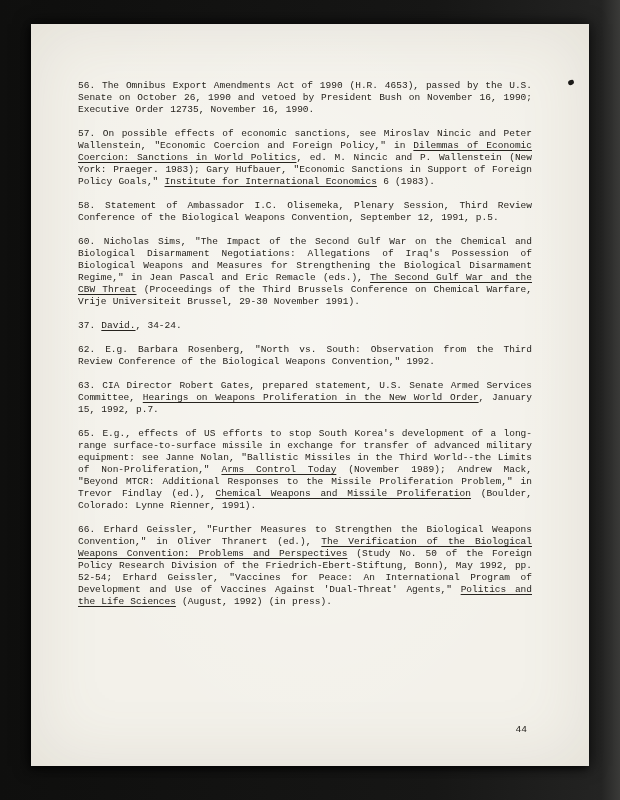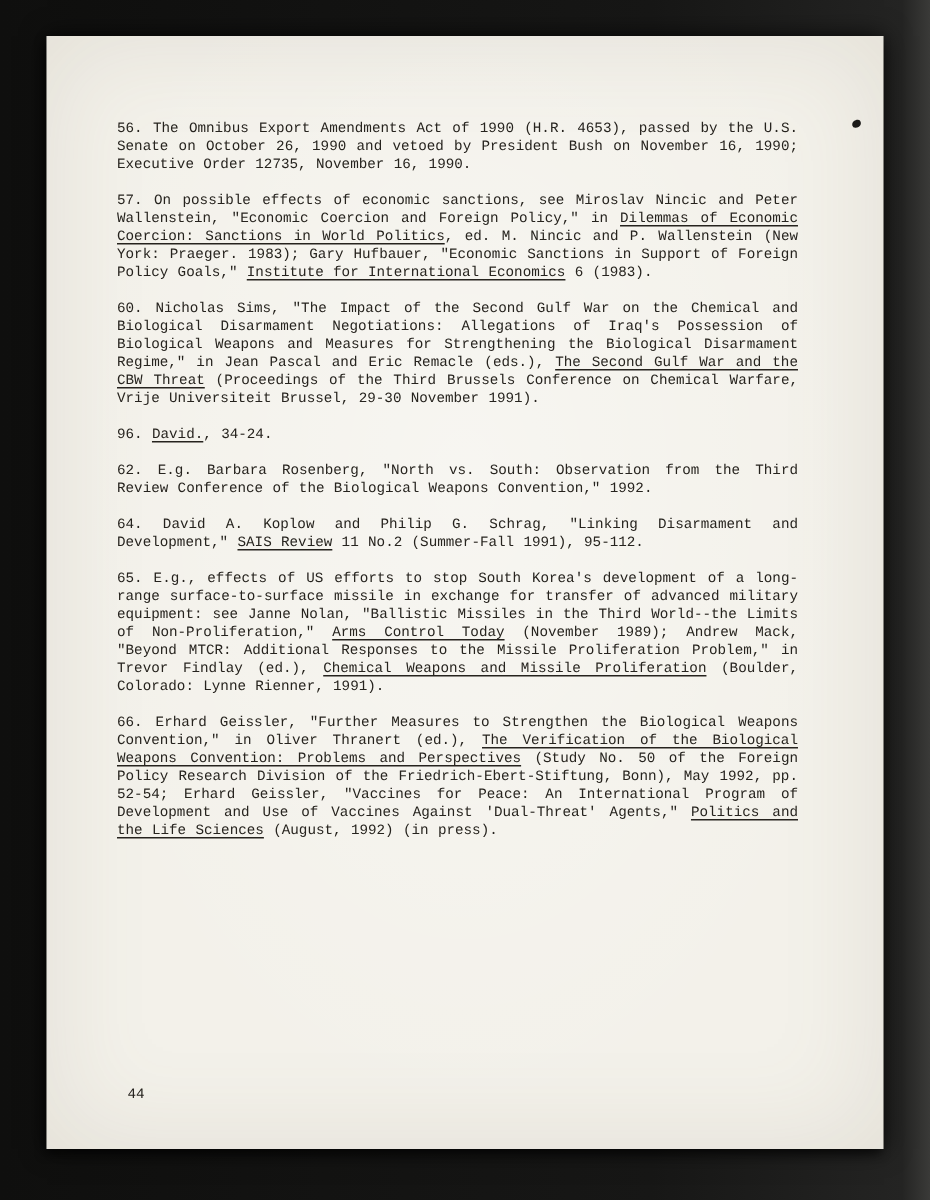--- a/index.html
+++ b/index.html
@@ -42,24 +42,24 @@
   p.note {
     margin: 0 0 12px 0;
     word-spacing: 0.5px;
   }
   .u {
     text-decoration: underline;
     text-underline-offset: 1.5px;
   }
   .page-number {
     position: absolute;
-    left: 54px;
+    left: 42px;
     top: 700px;
     width: 454px;
-    text-align: left;
+    text-align: right;
     font-size: 9.5px;
     color: #26231e;
   }
   .artifact-corner-mark {
     position: absolute;
     left: 572px;
     top: 35px;
     width: 3px;
     height: 7px;
     background: #8a8a86;
@@ -79,23 +79,24 @@
 </style>
 </head>
 <body>
 
 <div class="stage">
   <div class="artifact-corner-mark"></div>
   <div class="paper">
     <div class="text-block">
         <p class="note"><span>56.  The Omnibus Export Amendments Act of 1990 (H.R. 4653), passed by the U.S. Senate on October 26, 1990 and vetoed by President Bush on November 16, 1990; Executive Order 12735, November 16, 1990.</span></p>
         <p class="note"><span>57.  On possible effects of economic sanctions, see Miroslav Nincic and Peter Wallenstein, "Economic Coercion and Foreign Policy," in </span><span class="u">Dilemmas of Economic Coercion: Sanctions in World Politics</span><span>, ed. M. Nincic and P. Wallenstein (New York: Praeger. 1983); Gary Hufbauer, "Economic Sanctions in Support of Foreign Policy Goals," </span><span class="u">Institute for International Economics</span><span> 6 (1983).</span></p>
+        <p class="note"><span>58.  Statement of Ambassador I.C. Olisemeka, Plenary Session, Third Review Conference of the Biological Weapons Convention, September 12, 1991, p.5.</span></p>
         <p class="note"><span>60.  Nicholas Sims, "The Impact of the Second Gulf War on the Chemical and Biological Disarmament Negotiations: Allegations of Iraq's Possession of Biological Weapons and Measures for Strengthening the Biological Disarmament Regime," in Jean Pascal and Eric Remacle (eds.), </span><span class="u">The Second Gulf War and the CBW Threat</span><span> (Proceedings of the Third Brussels Conference on Chemical Warfare, Vrije Universiteit Brussel, 29-30 November 1991).</span></p>
-        <p class="note"><span>96.  </span><span class="u">David.</span><span>, 34-24.</span></p>
+        <p class="note"><span>37.  </span><span class="u">David.</span><span>, 34-24.</span></p>
         <p class="note"><span>62.  E.g. Barbara Rosenberg, "North vs. South: Observation from the Third Review Conference of the Biological Weapons Convention," 1992.</span></p>
-        <p class="note"><span>64.  David A. Koplow and Philip G. Schrag, "Linking Disarmament and Development," </span><span class="u">SAIS Review</span><span> 11 No.2 (Summer-Fall 1991), 95-112.</span></p>
+        <p class="note"><span>63.  CIA Director Robert Gates, prepared statement, U.S. Senate Armed Services Committee, </span><span class="u">Hearings on Weapons Proliferation in the New World Order</span><span>, January 15, 1992, p.7.</span></p>
         <p class="note"><span>65.  E.g., effects of US efforts to stop South Korea's development of a long-range surface-to-surface missile in exchange for transfer of advanced military equipment: see Janne Nolan, "Ballistic Missiles in the Third World--the Limits of Non-Proliferation," </span><span class="u">Arms Control Today</span><span> (November 1989); Andrew Mack, "Beyond MTCR: Additional Responses to the Missile Proliferation Problem," in Trevor Findlay (ed.), </span><span class="u">Chemical Weapons and Missile Proliferation</span><span> (Boulder, Colorado: Lynne Rienner, 1991).</span></p>
         <p class="note"><span>66.  Erhard Geissler, "Further Measures to Strengthen the Biological Weapons Convention," in Oliver Thranert (ed.), </span><span class="u">The Verification of the Biological Weapons Convention: Problems and Perspectives</span><span> (Study No. 50 of the Foreign Policy Research Division of the Friedrich-Ebert-Stiftung, Bonn), May 1992, pp. 52-54; Erhard Geissler, "Vaccines for Peace: An International Program of Development and Use of Vaccines Against 'Dual-Threat' Agents," </span><span class="u">Politics and the Life Sciences</span><span> (August, 1992) (in press).</span></p>
       </div>
     <div class="page-number">44</div>
   </div>
   <div class="artifact-ink-spot"></div>
 </div>
 
 </body></html>

